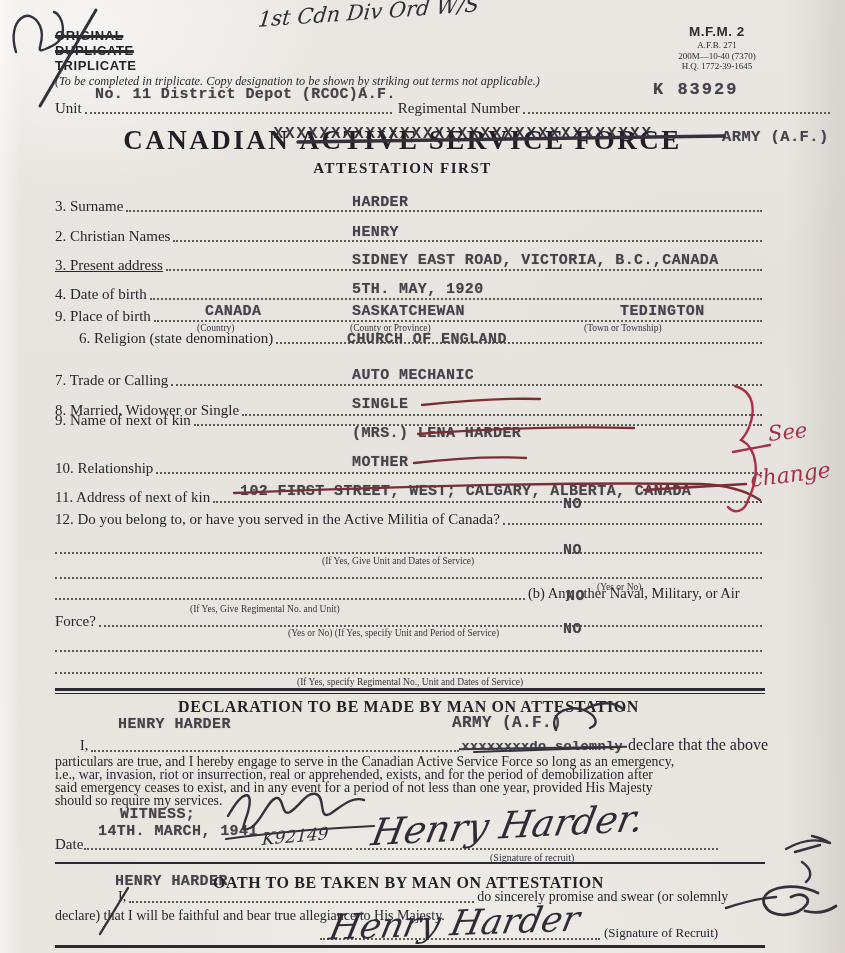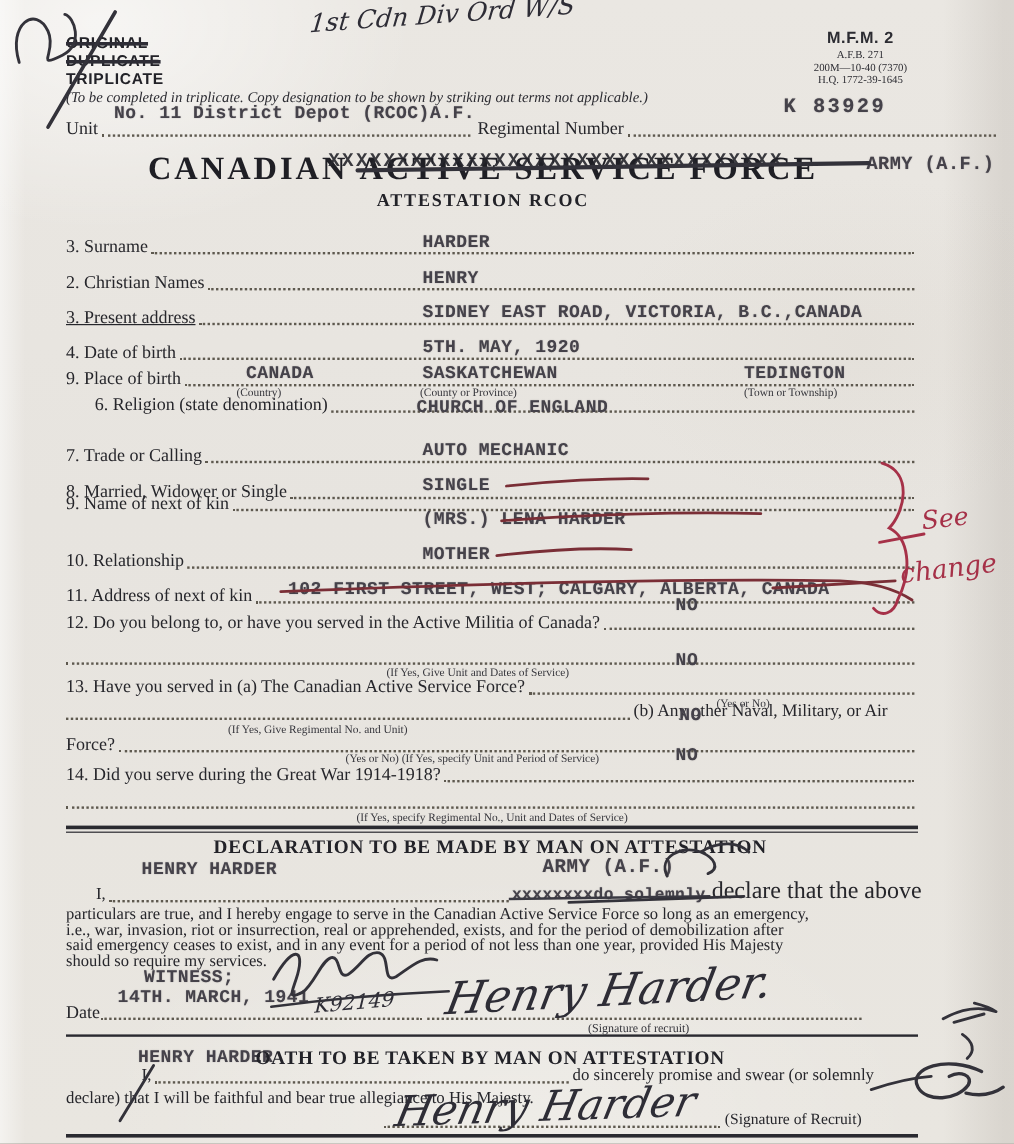--- a/index.html
+++ b/index.html
@@ -85,21 +85,21 @@
 
   <div class="main-title">
     <span>CANADIAN</span>
     <span> </span>
     <span class="struck-title">
       <span>ACTIVE SERVICE FORCE</span>
       <span class="x-overlay">XXXXXXXXXXXXXXXXXXXXXXXXXXXXXXXXX</span>
     </span>
   </div>
   <div class="abs typed" style="left:722px;top:128px;font-size:15.5px;">ARMY (A.F.)</div>
-  <div class="subtitle">ATTESTATION RCOC</div>
+  <div class="subtitle">ATTESTATION FIRST</div>
 
   <div class="frow" style="top:194px;">
     <span class="lbl">3. Surname</span>
       <span class="fill"></span>
   </div>
   <div class="frow" style="top:224px;">
     <span class="lbl">2. Christian Names</span>
       <span class="fill"></span>
   </div>
   <div class="frow" style="top:253px;text-decoration:underline;">
@@ -139,42 +139,40 @@
       <span class="fill"></span>
   </div>
   <div class="frow" style="top:507px;">
     <span class="lbl">12. Do you belong to, or have you served in the Active Militia of Canada?</span>
       <span class="fill"></span>
   </div>
   <div class="frow" style="top:536px;">
     <span class="fill"></span>
   </div>
   <div class="frow" style="top:561px;">
-    <span class="lbl">13. Have you served in (a) The Canadian Active Service Force?</span>
       <span class="fill"></span>
   </div>
   <div class="frow" style="top:582px;right:320px;">
     <span class="fill"></span>
   </div>
   <div class="abs printed" style="left:528px;top:585px;font-size:14.5px;white-space:nowrap;">(b) Any other Naval, Military, or Air</div>
   <div class="frow" style="top:609px;">
     <span class="lbl">Force?</span>
       <span class="fill"></span>
   </div>
   <div class="frow" style="top:634px;">
-    <span class="lbl">14. Did you serve during the Great War 1914-1918?</span>
       <span class="fill"></span>
   </div>
   <div class="frow" style="top:656px;">
     <span class="fill"></span>
   </div>
 
   <div class="abs hint" style="left:197px;top:323px;">(Country)</div>
   <div class="abs hint" style="left:350px;top:323px;">(County or Province)</div>
-  <div class="abs hint" style="left:604px;top:323px;padding-left:16px;">(Town or Township)</div>
+  <div class="abs hint" style="left:568px;top:323px;padding-left:16px;">(Town or Township)</div>
   <div class="abs hint" style="left:322px;top:556px;">(If Yes, Give Unit and Dates of Service)</div>
   <div class="abs hint" style="left:597px;top:582px;">(Yes or No)</div>
   <div class="abs hint" style="left:190px;top:604px;">(If Yes, Give Regimental No. and Unit)</div>
   <div class="abs hint" style="left:288px;top:628px;">(Yes or No) (If Yes, specify Unit and Period of Service)</div>
   <div class="abs hint" style="left:297px;top:677px;">(If Yes, specify Regimental No., Unit and Dates of Service)</div>
 
   <div class="answer typed" style="left:352px;top:194px;">HARDER</div>
   <div class="answer typed" style="left:352px;top:224px;">HENRY</div>
   <div class="answer typed" style="left:352px;top:252px;">SIDNEY EAST ROAD, VICTORIA, B.C.,CANADA</div>
   <div class="answer typed" style="left:352px;top:281px;">5TH. MAY, 1920</div>
@@ -196,21 +194,21 @@
   <div class="rule" style="top:693px;width:710px;height:1px;"></div>
 
   <div class="heading" style="top:698px;">DECLARATION TO BE MADE BY MAN ON ATTESTATION</div>
   <div class="abs typed" style="left:118px;top:716px;">HENRY HARDER</div>
   <div class="abs typed" style="left:452px;top:714px;font-size:16px;">ARMY (A.F.)</div>
 
   <div class="abs" style="left:80px;top:739px;right:77px;display:flex;align-items:flex-end;height:15px;">
     <span class="printed" style="font-size:14px;">I,</span>
     <span style="flex:1;border-bottom:2px dotted #5e594f;margin:0 3px 2px 3px;"></span>
     <span class="typed struckline" style="font-size:13.5px;">xxxxxxxxdo solemnly</span>
-    <span class="printed" style="font-size:20px;padding-left:5px;white-space:nowrap;">declare that the above</span>
+    <span class="printed" style="font-size:16px;padding-left:5px;white-space:nowrap;">declare that the above</span>
   </div>
   <div class="para-line" style="top:767px;">i.e., war, invasion, riot or insurrection, real or apprehended, exists, and for the period of demobilization after</div>
   <div class="para-line" style="top:754px;">particulars are true, and I hereby engage to serve in the Canadian Active Service Force so long as an emergency,</div>
   <div class="para-line" style="top:780px;">said emergency ceases to exist, and in any event for a period of not less than one year, provided His Majesty</div>
   <div class="para-line" style="top:793px;">should so require my services.</div>
 
   <div class="abs typed" style="left:120px;top:806px;">WITNESS;</div>
   <div class="abs typed" style="left:98px;top:823px;">14TH. MARCH, 1941</div>
   <div class="abs hand" style="left:262px;top:826px;font-size:17px;transform:rotate(-5deg) skewX(-8deg);">K92149</div>
 

